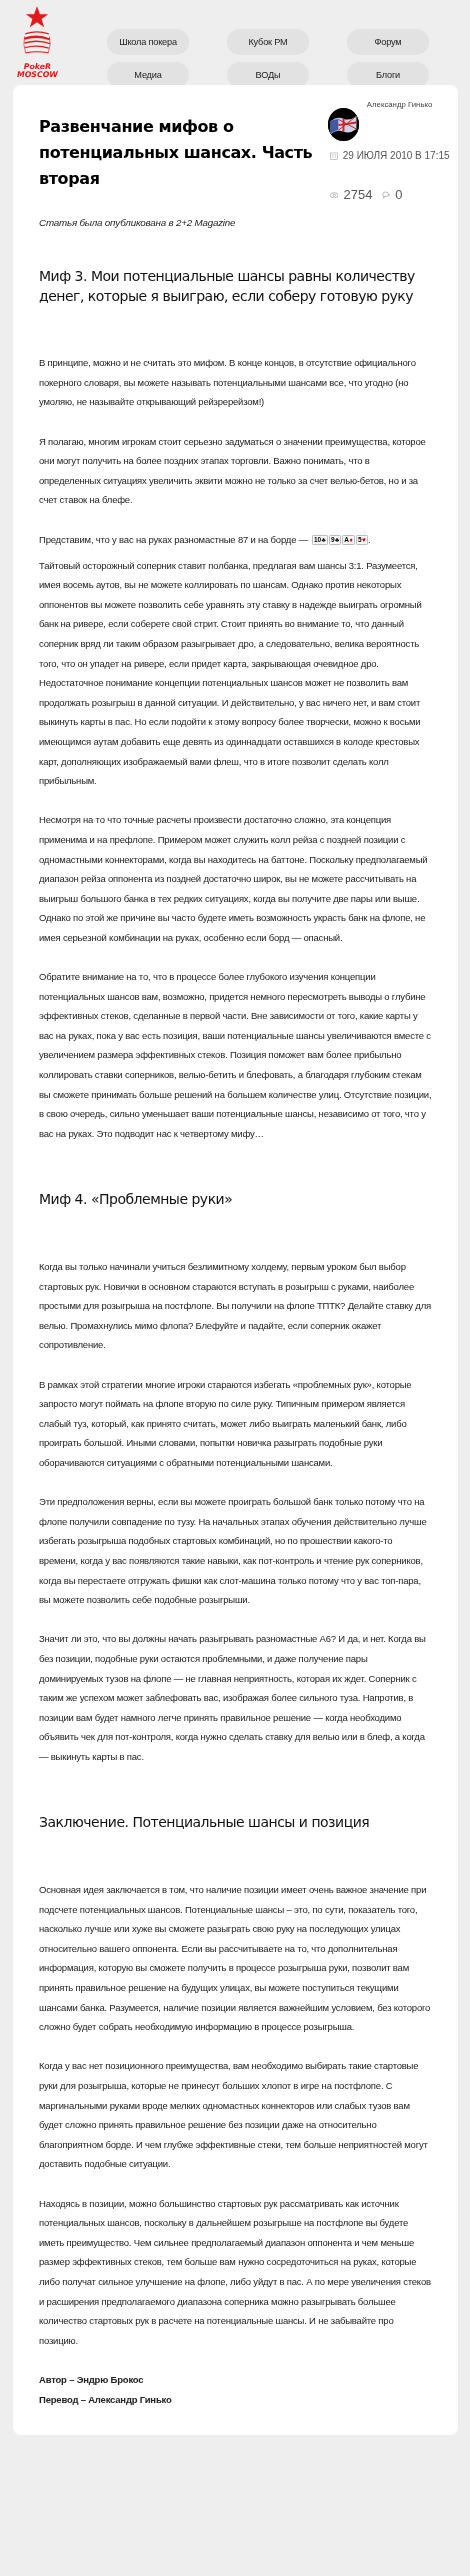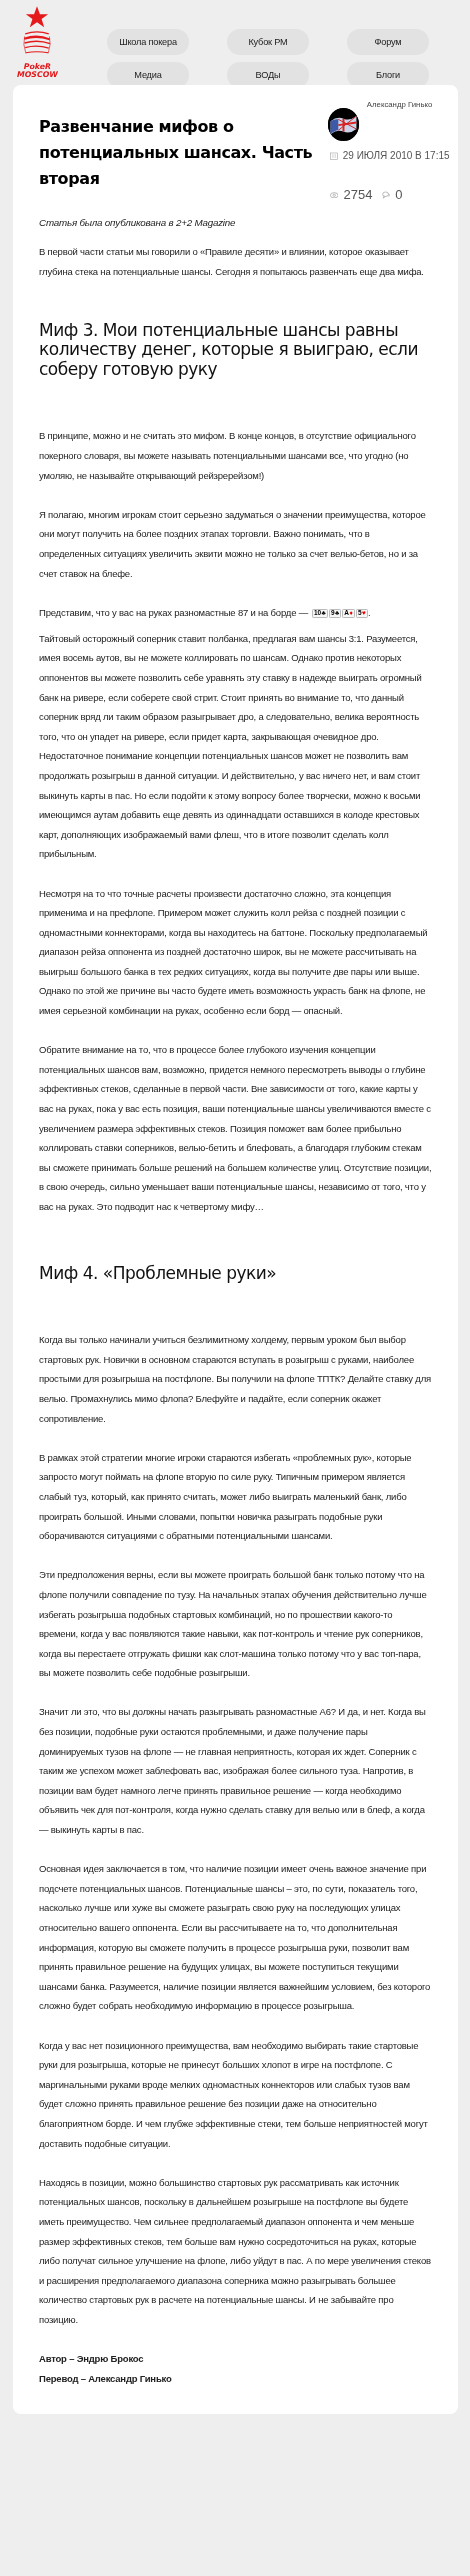--- a/index.html
+++ b/index.html
@@ -29,21 +29,21 @@
   .stats-row { position: absolute; left: 2px; top: 89px; display: flex; align-items: center; font-size: 13px; color: #555; }
   .ico { display: inline-flex; margin-right: 5.2px; }
   .stat { display: inline-flex; align-items: center; margin-right: 9.2px; }
 
   .source { margin-top: 25px; font-style: italic; font-size: 9.8px; color: #222; letter-spacing: -0.2px; }
 
   .content { margin-top: 14.4px; font-size: 9.5px; line-height: 19.6px; color: #222; letter-spacing: -0.2px; }
   .content p { margin-bottom: 19.6px; }
   .content p.tight { margin-bottom: 6.5px; }
   .content a { color: #2a6fd6; text-decoration: underline; }
-  .content h2 { font-family: "DejaVu Sans", sans-serif; font-weight: normal; font-size: 17px; line-height: 19.6px;
+  .content h2 { font-family: "DejaVu Sans", sans-serif; font-weight: normal; font-size: 14px; line-height: 19.6px;
     letter-spacing: -0.5px; color: #111; margin: 47px 0 47px 0; }
   .content h2.first { margin-top: 39px; }
   .content .bold { font-weight: bold; line-height: 19.6px; }
 
   .cards { display: inline-flex; vertical-align: middle; gap: 0.7px; margin-left: 1.3px; }
   .pcard { display: inline-flex; align-items: center; height: 9.2px; padding: 0 1.3px; border: 0.7px solid #bbb;
     border-radius: 1.3px; background: #f7f7f7; font-size: 6.5px; font-weight: bold; line-height: 7.8px; color: #000; }
   .pcard .suit-black { color: #000; margin-left: 0.7px; }
   .pcard .suit-red { color: #e00; margin-left: 0.7px; }
 </style>
@@ -125,21 +125,20 @@
           </span>
           <span>0</span>
         </span>
       </div>
     </div>
   </div>
 
   <div class="source">Статья была опубликована в 2+2 Magazine</div>
 
   <div class="content">
-    <p>В первой части статьи мы говорили о «Правиле десяти» и влиянии, которое оказывает глубина стека на потенциальные шансы. Сегодня я попытаюсь развенчать еще два мифа.</p>
 
     <h2 class="first">Миф 3. Мои потенциальные шансы равны количеству денег, которые я выиграю, если соберу готовую руку</h2>
     <p>В принципе, можно и не считать это мифом. В конце концов, в отсутствие официального покерного словаря, вы можете называть потенциальными шансами все, что угодно (но умоляю, не называйте открывающий рейзререйзом!)</p>
     <p>Я полагаю, многим игрокам стоит серьезно задуматься о значении преимущества, которое они могут получить на более поздних этапах торговли. Важно понимать, что в определенных ситуациях увеличить эквити можно не только за счет велью-бетов, но и за счет ставок на блефе.</p>
     <p class="tight"><span>Представим, что у вас на руках разномастные 87 и на борде — </span><span class="cards" id="board-cards">
           <span class="pcard">
             <span>10</span>
             <span class="suit-black">♣</span>
           </span>
           <span class="pcard">
@@ -158,20 +157,21 @@
     <p>Тайтовый осторожный соперник ставит полбанка, предлагая вам шансы 3:1. Разумеется, имея восемь аутов, вы не можете коллировать по шансам. Однако против некоторых оппонентов вы можете позволить себе уравнять эту ставку в надежде выиграть огромный банк на ривере, если соберете свой стрит. Стоит принять во внимание то, что данный соперник вряд ли таким образом разыгрывает дро, а следовательно, велика вероятность того, что он упадет на ривере, если придет карта, закрывающая очевидное дро. Недостаточное понимание концепции потенциальных шансов может не позволить вам продолжать розыгрыш в данной ситуации. И действительно, у вас ничего нет, и вам стоит выкинуть карты в пас. Но если подойти к этому вопросу более творчески, можно к восьми имеющимся аутам добавить еще девять из одиннадцати оставшихся в колоде крестовых карт, дополняющих изображаемый вами флеш, что в итоге позволит сделать колл прибыльным.</p>
     <p>Несмотря на то что точные расчеты произвести достаточно сложно, эта концепция применима и на префлопе. Примером может служить колл рейза с поздней позиции с одномастными коннекторами, когда вы находитесь на баттоне. Поскольку предполагаемый диапазон рейза оппонента из поздней достаточно широк, вы не можете рассчитывать на выигрыш большого банка в тех редких ситуациях, когда вы получите две пары или выше. Однако по этой же причине вы часто будете иметь возможность украсть банк на флопе, не имея серьезной комбинации на руках, особенно если борд — опасный.</p>
     <p>Обратите внимание на то, что в процессе более глубокого изучения концепции потенциальных шансов вам, возможно, придется немного пересмотреть выводы о глубине эффективных стеков, сделанные в первой части. Вне зависимости от того, какие карты у вас на руках, пока у вас есть позиция, ваши потенциальные шансы увеличиваются вместе с увеличением размера эффективных стеков. Позиция поможет вам более прибыльно коллировать ставки соперников, велью-бетить и блефовать, а благодаря глубоким стекам вы сможете принимать больше решений на большем количестве улиц. Отсутствие позиции, в свою очередь, сильно уменьшает ваши потенциальные шансы, независимо от того, что у вас на руках. Это подводит нас к четвертому мифу…</p>
 
     <h2>Миф 4. «Проблемные руки»</h2>
     <p>Когда вы только начинали учиться безлимитному холдему, первым уроком был выбор стартовых рук. Новички в основном стараются вступать в розыгрыш с руками, наиболее простыми для розыгрыша на постфлопе. Вы получили на флопе ТПТК? Делайте ставку для велью. Промахнулись мимо флопа? Блефуйте и падайте, если соперник окажет сопротивление.</p>
     <p>В рамках этой стратегии многие игроки стараются избегать «проблемных рук», которые запросто могут поймать на флопе вторую по силе руку. Типичным примером является слабый туз, который, как принято считать, может либо выиграть маленький банк, либо проиграть большой. Иными словами, попытки новичка разыграть подобные руки оборачиваются ситуациями с обратными потенциальными шансами.</p>
     <p>Эти предположения верны, если вы можете проиграть большой банк только потому что на флопе получили совпадение по тузу. На начальных этапах обучения действительно лучше избегать розыгрыша подобных стартовых комбинаций, но по прошествии какого-то времени, когда у вас появляются такие навыки, как пот-контроль и чтение рук соперников, когда вы перестаете отгружать фишки как слот-машина только потому что у вас топ-пара, вы можете позволить себе подобные розыгрыши.</p>
     <p>Значит ли это, что вы должны начать разыгрывать разномастные А6? И да, и нет. Когда вы без позиции, подобные руки остаются проблемными, и даже получение пары доминируемых тузов на флопе — не главная неприятность, которая их ждет. Соперник с таким же успехом может заблефовать вас, изображая более сильного туза. Напротив, в позиции вам будет намного легче принять правильное решение — когда необходимо объявить чек для пот-контроля, когда нужно сделать ставку для велью или в блеф, а когда — выкинуть карты в пас.</p>
 
+    <h2>Заключение. Потенциальные шансы и позиция</h2>
     <p>Основная идея заключается в том, что наличие позиции имеет очень важное значение при подсчете потенциальных шансов. Потенциальные шансы – это, по сути, показатель того, насколько лучше или хуже вы сможете разыграть свою руку на последующих улицах относительно вашего оппонента. Если вы рассчитываете на то, что дополнительная информация, которую вы сможете получить в процессе розыгрыша руки, позволит вам принять правильное решение на будущих улицах, вы можете поступиться текущими шансами банка. Разумеется, наличие позиции является важнейшим условием, без которого сложно будет собрать необходимую информацию в процессе розыгрыша.</p>
     <p>Когда у вас нет позиционного преимущества, вам необходимо выбирать такие стартовые руки для розыгрыша, которые не принесут больших хлопот в игре на постфлопе. С маргинальными руками вроде мелких одномастных коннекторов или слабых тузов вам будет сложно принять правильное решение без позиции даже на относительно благоприятном борде. И чем глубже эффективные стеки, тем больше неприятностей могут доставить подобные ситуации.</p>
     <p>Находясь в позиции, можно большинство стартовых рук рассматривать как источник потенциальных шансов, поскольку в дальнейшем розыгрыше на постфлопе вы будете иметь преимущество. Чем сильнее предполагаемый диапазон оппонента и чем меньше размер эффективных стеков, тем больше вам нужно сосредоточиться на руках, которые либо получат сильное улучшение на флопе, либо уйдут в пас. А по мере увеличения стеков и расширения предполагаемого диапазона соперника можно разыгрывать большее количество стартовых рук в расчете на потенциальные шансы. И не забывайте про позицию.</p>
 
     <div class="bold">Автор – Эндрю Брокос</div>
     <div class="bold">Перевод – Александр Гинько</div>
 
   </div>
 
 </article>

